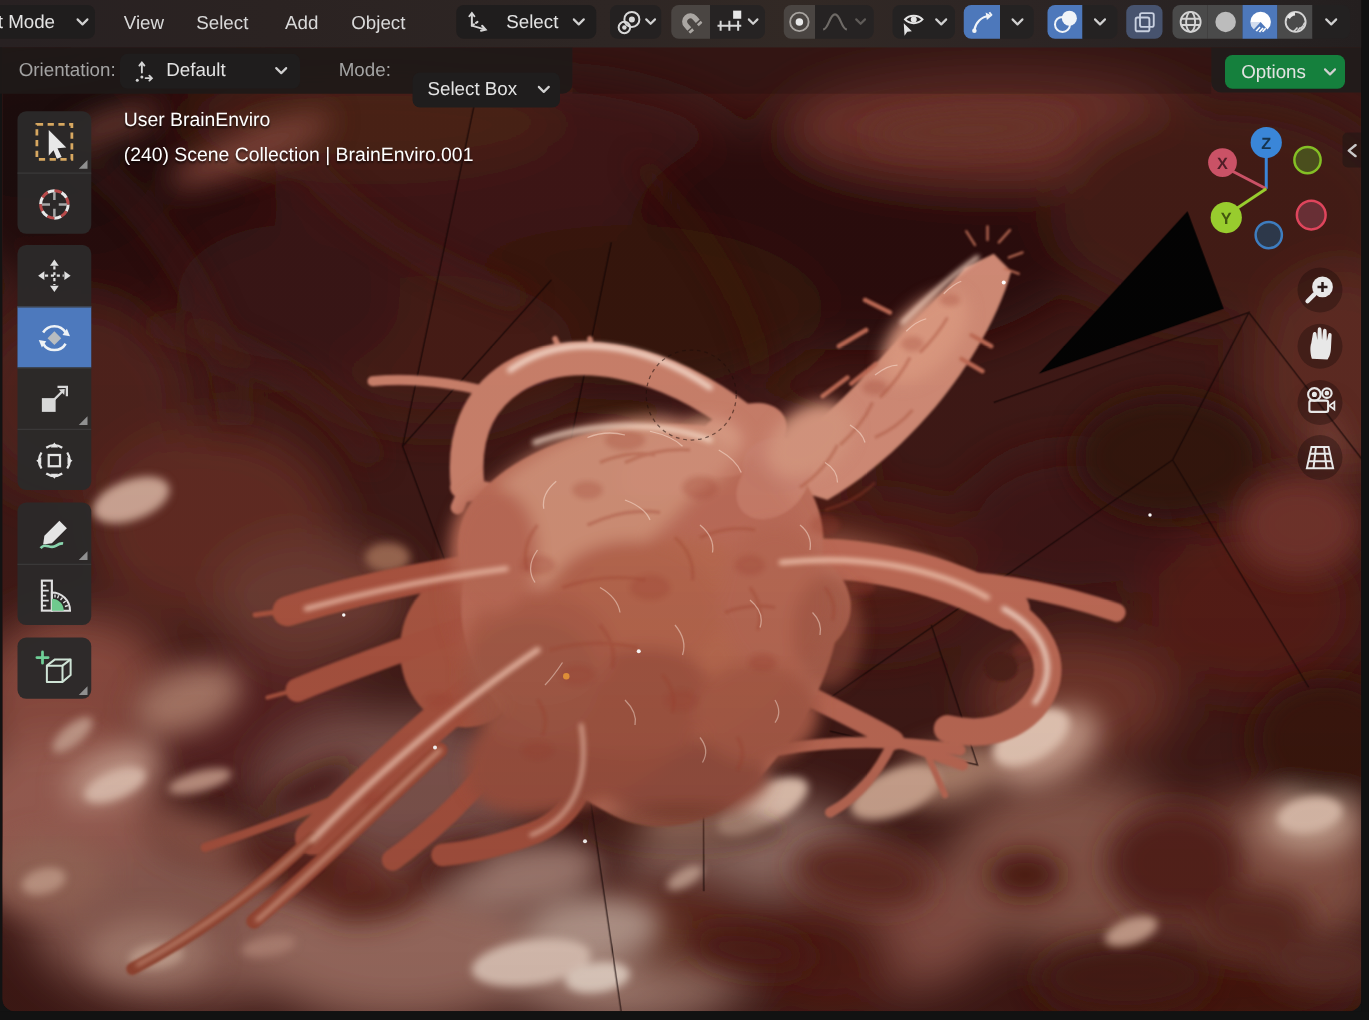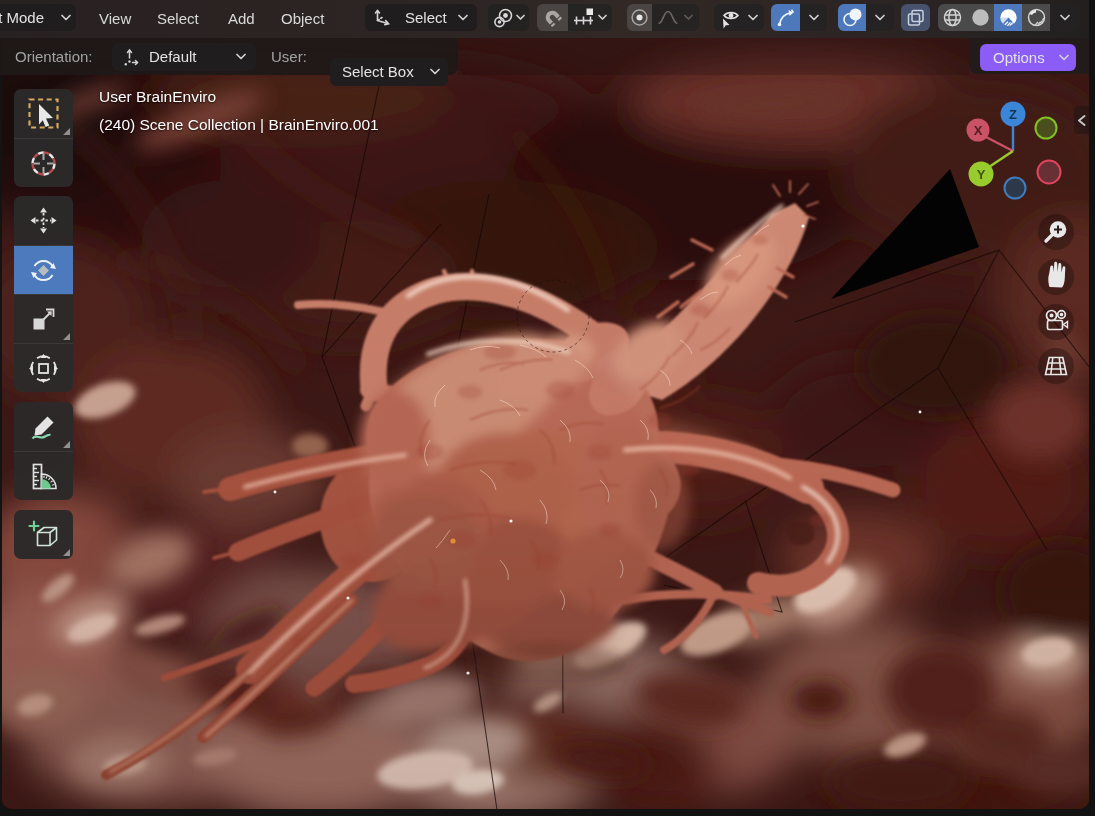--- a/index.html
+++ b/index.html
@@ -484,44 +484,44 @@
     </div>
     <div class="btn1" style="left:1050px;width:30px;background:#232121;border-radius:0 6px 6px 0;">
       <svg class="abs" style="left:10px;top:10px;" width="10" height="8">
           <path class="chev" d="M1 1.5 L5 5.5 L9 1.5"></path>
         </svg>
     </div>
   </div>
   <div class="abs" style="left:458px;top:38px;width:511px;height:37px;background:rgba(18,10,10,0.22);"></div>
   <div id="row2L">
     <div class="lbl" style="left:15px;">Orientation:</div>
-    <div class="ddk" style="left:112px;top:5px;width:144px;height:28px;line-height:28px;">
+    <div class="ddk" style="left:96px;top:5px;width:144px;height:28px;line-height:28px;">
       <svg class="abs" style="left:9px;top:5px;" width="20" height="19" viewBox="0 0 20 19" stroke="#d5d5d5" stroke-width="1.5" fill="none" stroke-linecap="round">
         <path d="M8.5 3 L8.5 10"></path>
         <path d="M6.5 4.5 L8.5 2 L10.5 4.5"></path>
         <path d="M11.5 14.5 L16 14.5"></path>
         <path d="M14.5 12.5 L16.5 14.5 L14.5 16.5"></path>
         <circle cx="8.5" cy="13.5" r="1.2" fill="#d5d5d5" stroke="none"></circle>
         <circle cx="4.8" cy="16.2" r="1.2" fill="#d5d5d5" stroke="none"></circle>
       </svg>
       <span style="position:absolute;left:37px;">Default</span>
       <svg class="abs" style="right:10px;top:10px;" width="10" height="8">
           <path class="chev" d="M1 1.5 L5 5.5 L9 1.5"></path>
         </svg>
     </div>
-    <div class="lbl" style="left:271px;">User:</div>
+    <div class="lbl" style="left:271px;">Mode:</div>
     <div class="ddk" style="left:330px;top:5px;width:118px;height:28px;line-height:28px;margin-top:15px;">
       <span style="position:absolute;left:12px;">Select Box</span>
       <svg class="abs" style="right:8px;top:10px;" width="10" height="8">
           <path class="chev" d="M1 1.5 L5 5.5 L9 1.5"></path>
         </svg>
     </div>
   </div>
   <div id="row2R">
-    <div class="ddk" style="left:11px;top:6px;width:96px;height:27px;line-height:27px;background:#8b5cf6;">
+    <div class="ddk" style="left:11px;top:6px;width:96px;height:27px;line-height:27px;background:#15803d;">
       <span style="position:absolute;left:13px;">Options</span>
       <svg class="abs" style="right:7px;top:10px;" width="10" height="8">
           <path class="chev" d="M1 1.5 L5 5.5 L9 1.5"></path>
         </svg>
     </div>
   </div>
 
   <div class="tgrp" style="top:89px;">
     <div class="tbtn">
       <svg width="33" height="33" viewBox="0 0 33 33" fill="none">

